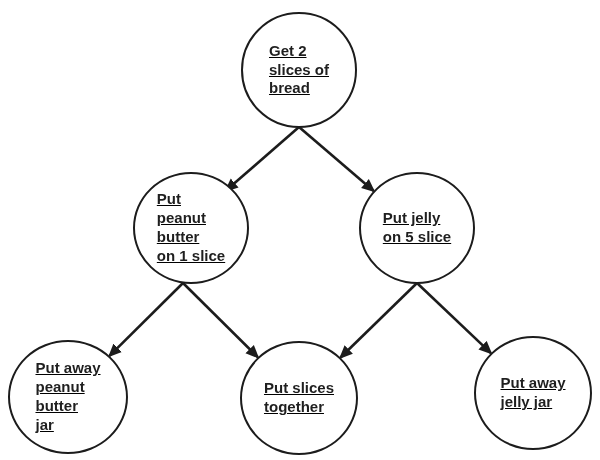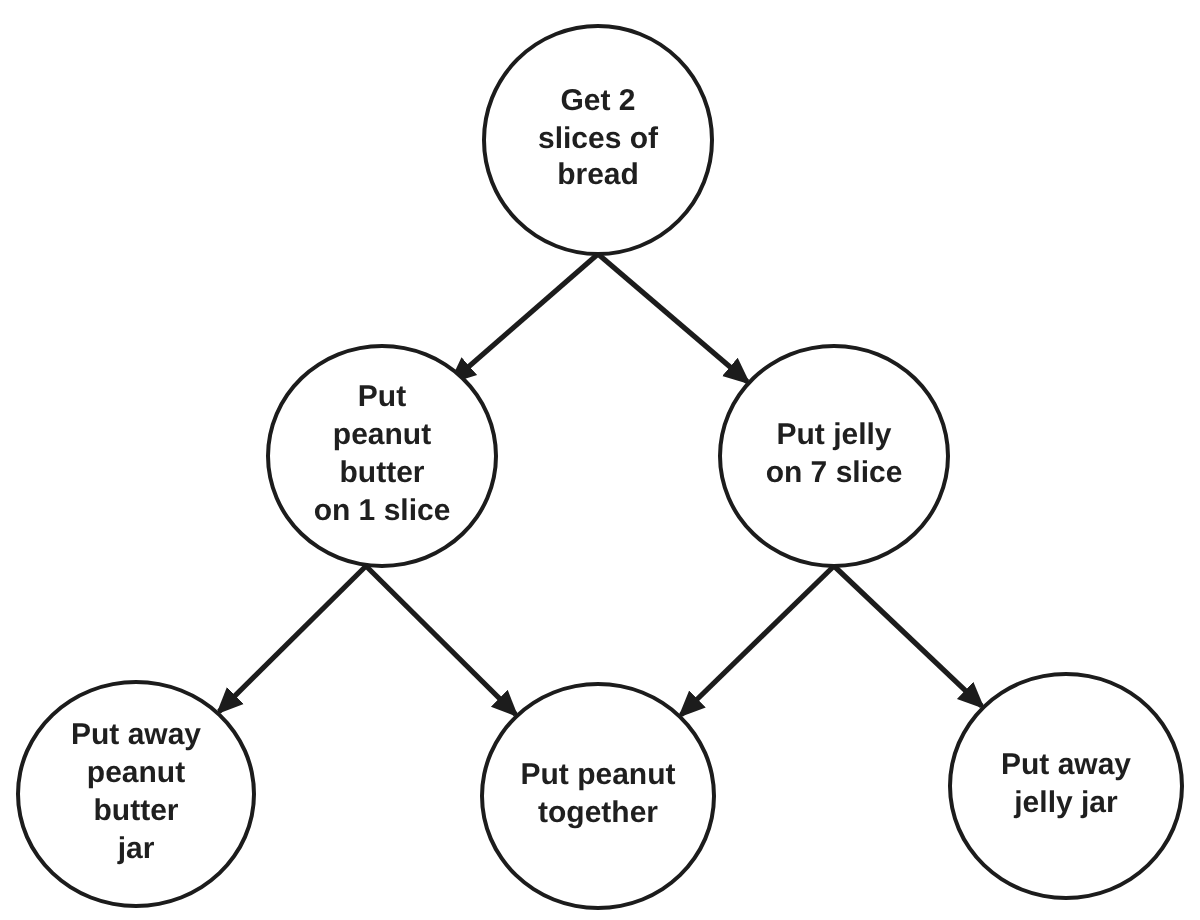--- a/index.html
+++ b/index.html
@@ -29,21 +29,21 @@
   .node {
     position: absolute;
     width: 116px;
     height: 116px;
     border: 2.4px solid var(--ink);
     border-radius: 50%;
     background: var(--bg);
     display: flex;
     align-items: center;
     justify-content: center;
-    text-align: center;
+    text-decoration: underline;
   }
   .node .label {
     white-space: pre-line;
     font-size: 15px;
     line-height: 1.26;
     font-weight: 600;
     color: var(--text);
   }
 
   .n-0 { left: 241px; top: 12px;  }
@@ -80,32 +80,32 @@
 
   <div class="node n-1">
     <span class="label">Put
 peanut
 butter
 on 1 slice</span>
   </div>
 
   <div class="node n-2">
     <span class="label">Put jelly
-on 7 slice</span>
+on 5 slice</span>
   </div>
 
   <div class="node n-3">
     <span class="label">Put away
 peanut
 butter
 jar</span>
   </div>
 
   <div class="node n-4">
-    <span class="label">Put peanut
+    <span class="label">Put slices
 together</span>
   </div>
 
   <div class="node n-5">
     <span class="label">Put away
 jelly jar</span>
   </div>
 
 </div>
 

